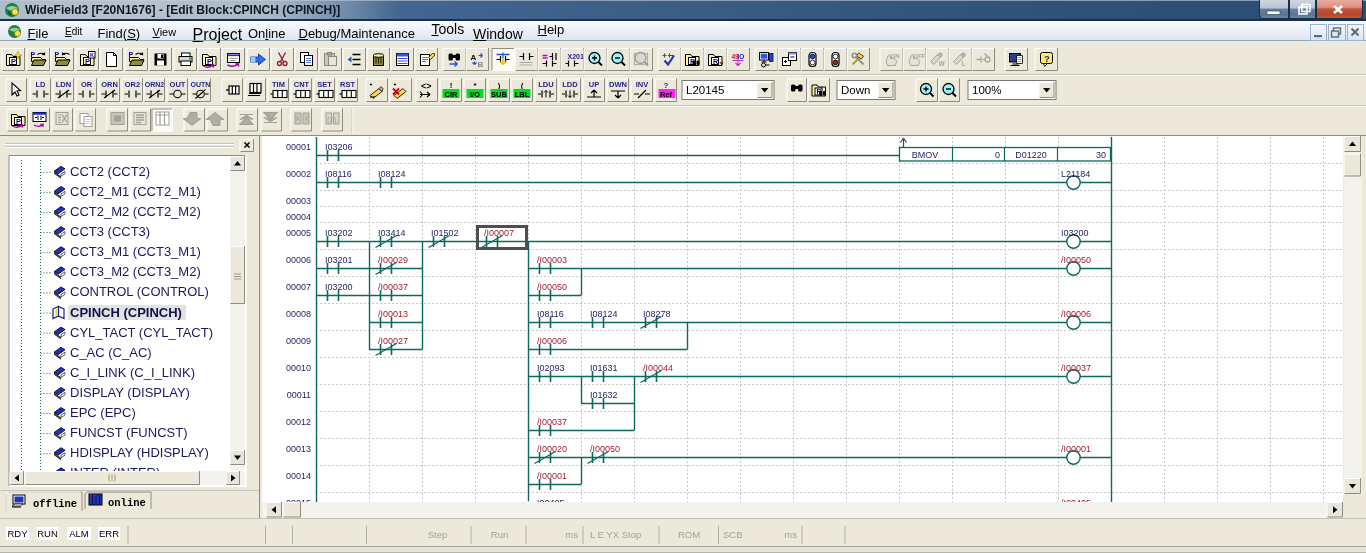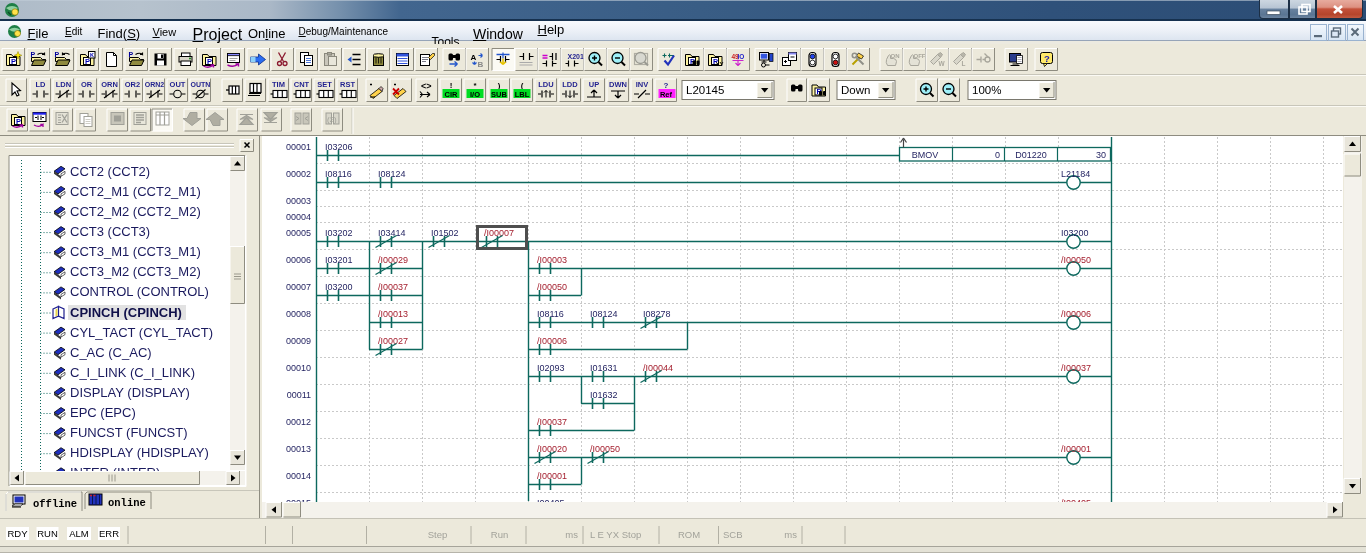--- a/index.html
+++ b/index.html
@@ -8,20 +8,21 @@
 <div id="app">
 <div class="abs" style="left:0;top:0;width:1366px;height:21px;background:linear-gradient(to right,#aebbc8 0px,#b6c2cd 140px,#aab8c7 270px,#7590ac 340px,#42668f 400px,#395d85 700px,#2f517a 1050px,#2c4d75 1366px)">
 <div class="abs" style="left:0;top:0;width:1366px;height:1px;background:#c2cdd8;opacity:.6"></div>
 <div class="abs" style="left:0;top:19px;width:1366px;height:2px;background:#16314f"></div>
 <svg class="abs" style="left:4px;top:2px" width="16" height="16">
 <circle cx="8" cy="8" r="7" fill="#1e7e46"></circle>
         <path d="M2,6 q6,-4 12,0 q-6,5 -12,0z" fill="#8fd0a0"></path>
         <circle cx="11" cy="10" r="3.2" fill="#ffe24a" stroke="#7a6a00" stroke-width="0.6"></circle>
         <path d="M4,10l3,3" stroke="#0a4a24" stroke-width="1.2"></path>
       </svg>
+<div class="abs" style="left:25px;top:3px;font-size:12px;font-weight:bold;color:#101820">WideField3 [F20N1676] - [Edit Block:CPINCH (CPINCH)]</div>
 <div class="abs" style="left:1259px;top:0;width:104px;height:19px">
 <div class="abs" style="left:0;top:0;width:30px;height:19px;border:1px solid #1c2f45;border-top:none;border-radius:0 0 0 4px;background:linear-gradient(#cdd7e1 0%,#b6c4d3 45%,#68829f 50%,#5a7593 82%,#6c84a0 100%)"></div>
 <div class="abs" style="left:30px;top:0;width:27px;height:19px;border:1px solid #1c2f45;border-top:none;background:linear-gradient(#cdd7e1 0%,#b6c4d3 45%,#68829f 50%,#5a7593 82%,#6c84a0 100%)"></div>
 <div class="abs" style="left:57px;top:0;width:47px;height:19px;border:1px solid #1c2f45;border-top:none;border-radius:0 0 4px 0;background:linear-gradient(#e7ab9e 0%,#dd9181 40%,#c4513a 50%,#b5452c 80%,#c25a41 100%)"></div>
 <svg class="abs" style="left:0;top:0" width="104" height="19">
 <rect x="8" y="11" width="13" height="3.5" fill="#fff" stroke="#3a4a5c" stroke-width="0.7"></rect>
 <rect x="40" y="7" width="8" height="7" fill="none" stroke="#fff" stroke-width="1.6"></rect>
 <rect x="43" y="4.5" width="8" height="7" fill="none" stroke="#fff" stroke-width="1.6"></rect>
 <path d="M75,6 l8,7 m0,-7 l-8,7" stroke="#fff" stroke-width="2.6"></path>
 </svg>
@@ -32,22 +33,22 @@
         <circle cx="7.5" cy="7.5" r="6.5" fill="#1e7e46"></circle>
         <path d="M2,5.5 q5.5,-3.5 11,0 q-5.5,4.5 -11,0z" fill="#8fd0a0"></path>
         <circle cx="10.5" cy="9.5" r="3" fill="#ffe24a" stroke="#7a6a00" stroke-width="0.6"></circle>
       </svg>
 <div class="abs" style="left:27.5px;top:4.5px;font-size:13px;color:#000"><span style="text-decoration:underline">F</span>ile</div>
 <div class="abs" style="left:65px;top:4.5px;font-size:10px;color:#000"><span style="text-decoration:underline">E</span>dit</div>
 <div class="abs" style="left:97.5px;top:4.5px;font-size:13px;color:#000">Find(<span style="text-decoration:underline">S</span>)</div>
 <div class="abs" style="left:152.5px;top:4.5px;font-size:11px;color:#000"><span style="text-decoration:underline">V</span>iew</div>
 <div class="abs" style="left:192.5px;top:4.5px;font-size:16px;color:#000"><span style="text-decoration:underline">P</span>roject</div>
 <div class="abs" style="left:248px;top:4.5px;font-size:13px;color:#000">On<span style="text-decoration:underline">l</span>ine</div>
-<div class="abs" style="left:298.5px;top:4.5px;font-size:10px;color:#000"><span style="text-decoration:underline">D</span>ebug/Maintenance</div>
-<div class="abs" style="left:431.5px;top:14px;font-size:12px;color:#000"><span style="text-decoration:underline">T</span>ools</div>
+<div class="abs" style="left:298.5px;top:4.5px;font-size:13px;color:#000"><span style="text-decoration:underline">D</span>ebug/Maintenance</div>
+<div class="abs" style="left:431.5px;top:0;font-size:14px;color:#000"><span style="text-decoration:underline">T</span>ools</div>
 <div class="abs" style="left:473px;top:4.5px;font-size:14px;color:#000"><span style="text-decoration:underline">W</span>indow</div>
 <div class="abs" style="left:537.5px;top:1px;font-size:13px;color:#000"><span style="text-decoration:underline">H</span>elp</div>
 <div class="abs" style="left:1309.5px;top:2.5px;width:17.5px;height:17px;background:linear-gradient(#f2f7fc,#d8e6f5);border:1px solid #9ab3d0"></div>
       <svg class="abs" style="left:1309.5px;top:2.5px" width="17" height="17">
         <rect x="4" y="11" width="8" height="2.2" fill="#5a6a7a"></rect>
       </svg>
 <div class="abs" style="left:1328px;top:2.5px;width:17.5px;height:17px;background:linear-gradient(#f2f7fc,#d8e6f5);border:1px solid #9ab3d0"></div>
       <svg class="abs" style="left:1328px;top:2.5px" width="17" height="17">
         <rect x="5.5" y="4" width="7" height="6" fill="none" stroke="#5a6a7a" stroke-width="1.4"></rect>
         <rect x="3.5" y="7" width="7" height="6" fill="#dce8f6" stroke="#5a6a7a" stroke-width="1.4"></rect>

